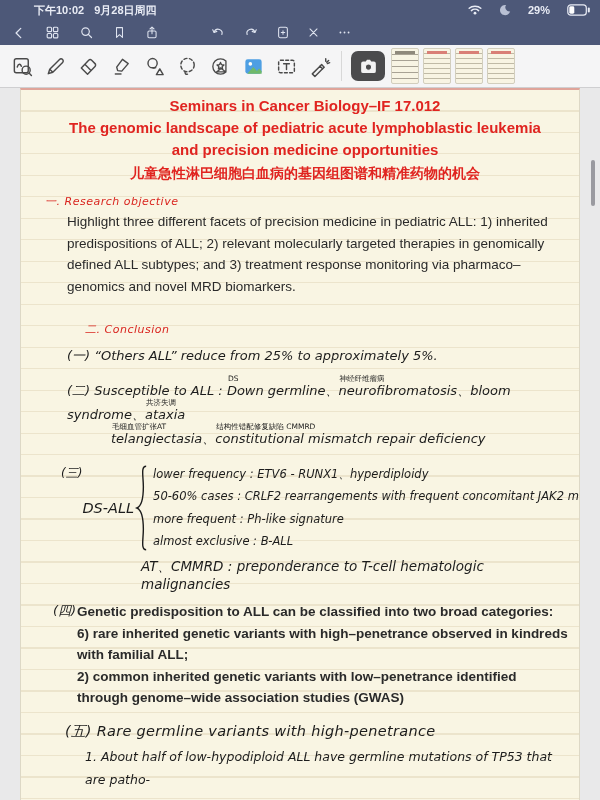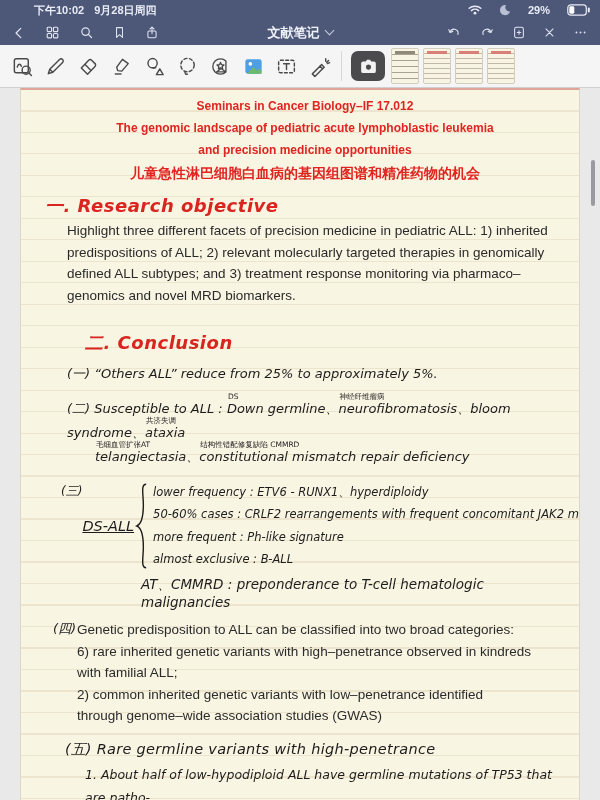--- a/index.html
+++ b/index.html
@@ -40,49 +40,49 @@
   
   .canvas{position:relative;height:713px;background:#e9e9ea;}
   .page{position:absolute;left:20px;top:0;width:560px;height:713px;background:#f9f5e3;
         border-left:1px solid #ddd8c6;border-right:1px solid #ddd8c6;border-top:2px solid #dfa49a;
         background-image:repeating-linear-gradient(to bottom,transparent 0 20px,#ece4cc 20px 21.5px);
         box-sizing:border-box;overflow:hidden;}
   .page-inner{position:relative;padding:5px 14px 0 24px;}
   .scrollbar{position:absolute;right:5px;top:72px;width:4px;height:46px;background:#9a9aa0;border-radius:2px;}
 
   
-  .j-title{color:#e02420;font-size:12px;line-height:22px;text-align:center;font-weight:bold;}
+  .j-title{color:#e02420;font-size:15px;line-height:22px;text-align:center;font-weight:bold;}
   .zh-title{color:#e02420;font-size:14px;line-height:24px;text-align:center;font-weight:bold;}
   .typed{font-size:13.5px;color:#2a2a2a;line-height:21.5px;}
 
   
   .hw{font-family:"DejaVu Sans",sans-serif;font-style:italic;color:#1c1c1c;}
   .hw-red{font-family:"DejaVu Sans",sans-serif;font-style:italic;color:#d9251f;}
-  .sec-head{font-size:18px;font-weight:bold;margin-top:9px;letter-spacing:.5px;}
+  .sec-head{font-size:11px;font-weight:normal;margin-top:9px;letter-spacing:.5px;}
   .obj-body{margin:2px 0 0 22px;width:502px;}
   .concl-head{margin-top:25px;margin-left:40px;}
   .c-item{font-size:13px;line-height:23px;}
   .p1{margin:7px 0 0 22px;}
   .p2{margin:12px 0 0 22px;line-height:24px;}
-  .p2 .l2{margin-left:28px;}
+  .p2 .l2{margin-left:44px;}
   .anno{position:relative;}
   .anno .ann{position:absolute;left:1px;top:-8px;font-size:7.5px;font-style:normal;
              color:#1c1c1c;white-space:nowrap;line-height:8px;letter-spacing:0;}
 
   .ds-block{display:flex;margin:12px 0 0 16px;align-items:stretch;}
   .ds-num{width:48px;font-size:12px;padding-top:2px;}
-  .ds-label{align-self:center;font-size:14.5px;margin-right:1px;white-space:nowrap;text-decoration:underline;}
+  .ds-label{align-self:center;font-size:14.5px;margin-right:1px;white-space:nowrap;}
   .ds-rows{padding-left:5px;display:flex;flex-direction:column;justify-content:space-around;}
   .ds-row{font-size:11.5px;line-height:21px;white-space:nowrap;}
 
   .at-note{margin:5px 0 0 96px;font-size:13.5px;}
 
   .p4{position:relative;margin-top:9px;}
   .p4 .num{position:absolute;left:8px;top:1px;font-size:13px;}
-  .p4 .lines{margin-left:32px;width:500px;}
+  .p4 .lines{margin-left:32px;width:500px;font-weight:bold;}
 
   .p5-head{margin:13px 0 0 20px;font-size:14.5px;letter-spacing:.3px;}
   .p5-items{margin:4px 0 0 40px;}
   .p5-item{font-size:12.5px;line-height:23px;}
 </style>
 </head>
 <body>
 
 <div class="statusbar">
   <div class="status-left">
@@ -143,23 +143,20 @@
     </span>
     <span class="nbtn">
       <svg width="14" height="15" viewBox="0 0 24 24">
           <g fill="none" stroke="currentColor" stroke-width="1.8" stroke-linecap="round" stroke-linejoin="round">
             <rect x="5" y="9.5" width="14" height="11.5" rx="2"></rect>
             <path d="M12 14 V3"></path>
             <path d="M8.5 6 L12 2.8 L15.5 6"></path>
           </g>
         </svg>
     </span>
-  </div>
-  <div class="nav-center">
-    <span>文献笔记</span><span class="chev"></span>
   </div>
   <div class="nav-right">
     <span class="nbtn">
       <svg width="16" height="14" viewBox="0 0 24 24">
           <path d="M5.5 10.5 C7 6.5 11 4.8 14.5 6 C18 7.3 19.8 11 18.6 14.5" fill="none" stroke="currentColor" stroke-width="1.9" stroke-linecap="round"></path>
           <path d="M3 6.5 L5.3 11 L10 9.2" fill="none" stroke="currentColor" stroke-width="1.9" stroke-linecap="round" stroke-linejoin="round"></path>
         </svg>
     </span>
     <span class="nbtn">
       <svg width="16" height="14" viewBox="0 0 24 24">

